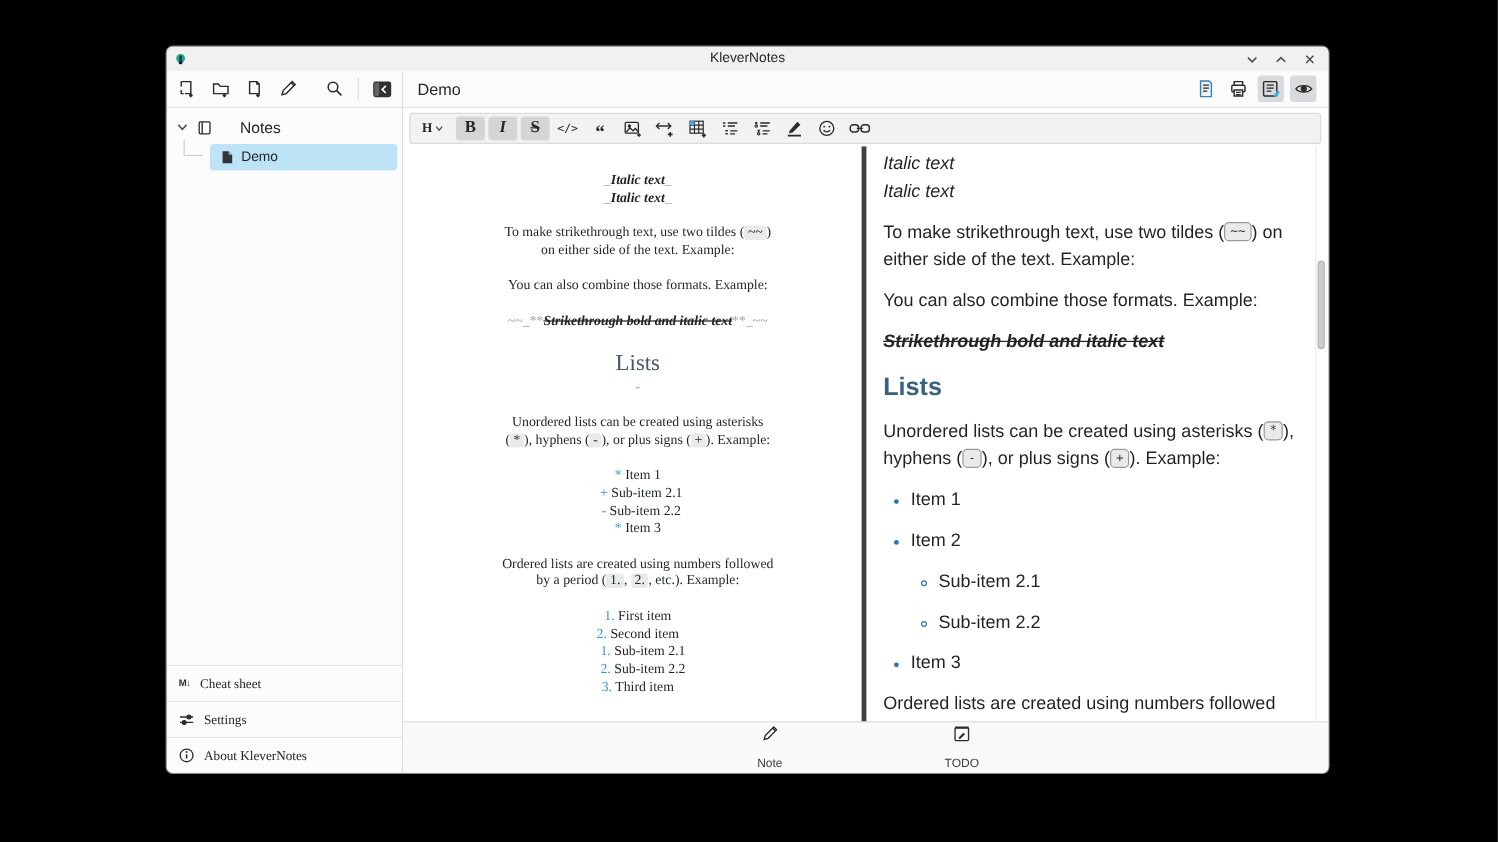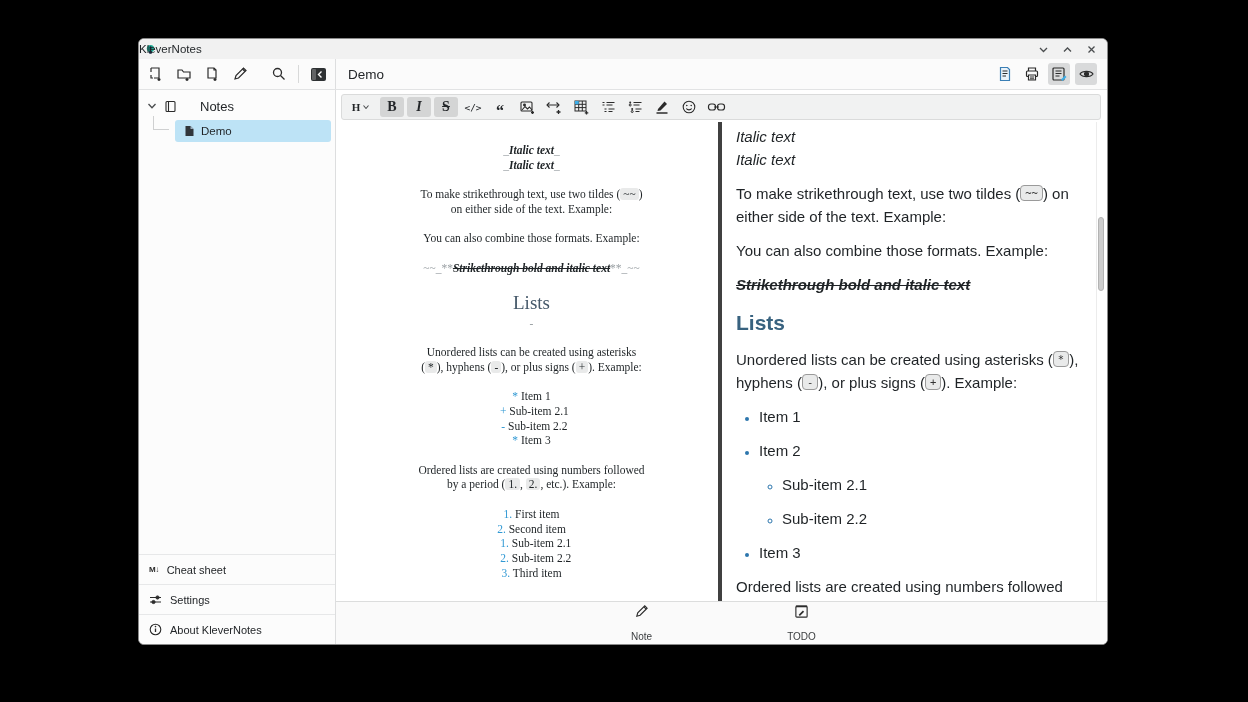--- a/index.html
+++ b/index.html
@@ -3,21 +3,21 @@
 <meta charset="utf-8">
 <style>
   html,body{margin:0;padding:0;width:1248px;height:702px;background:#000;overflow:hidden;
     font-family:"Liberation Sans",sans-serif;-webkit-font-smoothing:antialiased;}
   .window{position:absolute;left:138px;top:38px;width:970px;height:607px;background:#fcfcfc;
     border:1px solid #8a8a8a;border-radius:6px;overflow:hidden;box-sizing:border-box;
     box-shadow:0 8px 30px rgba(0,0,0,.6);display:flex;flex-direction:column;}
   
   .titlebar{height:20px;background:#f1f1f1;display:flex;align-items:center;position:relative;flex:0 0 auto;}
   .titlebar .appicon{margin-left:6px;width:11px;height:11px;}
-  .titlebar .title{position:absolute;left:0;right:0;text-align:left;font-size:11.5px;color:#1f2326;}
+  .titlebar .title{position:absolute;left:0;right:0;text-align:center;font-size:11.5px;color:#1f2326;}
   .win-controls{margin-left:auto;display:flex;gap:13px;padding-right:10px;z-index:2;}
   .win-controls .wc{width:11px;height:11px;display:flex;align-items:center;justify-content:center;cursor:default;}
   
   .toolbar{height:30px;background:#fbfbfb;border-bottom:1px solid #e2e3e4;display:flex;flex:0 0 auto;}
   .tb-left{width:197px;border-right:1px solid #dddedf;display:flex;align-items:center;padding:0 6px;box-sizing:border-box;gap:6px;}
   .tb-btn{width:22px;height:22px;display:flex;align-items:center;justify-content:center;border-radius:3px;}
   .tb-sep{width:1px;height:18px;background:#d8d9d9;margin:0 2px;}
   .tb-main{flex:1;display:flex;align-items:center;padding:0 10px 0 12px;}
   .note-title{font-size:13.5px;color:#232629;}
   .tb-right{margin-left:auto;display:flex;align-items:center;gap:5px;}
@@ -28,21 +28,21 @@
   .tree{flex:1;padding-top:5px;position:relative;}
   .tree-row{display:flex;align-items:center;height:22px;padding-left:8px;gap:7px;}
   .tree-row .lbl{font-size:13px;color:#232629;margin-left:16px;}
   .tree-connector{position:absolute;left:14px;top:26px;width:15px;height:13px;
     border-left:1px solid #cfd0d1;border-bottom:1px solid #cfd0d1;}
   .tree-child{margin:3px 4px 0 36px;height:22px;background:#bde3f6;border-radius:3px;
     display:flex;align-items:center;gap:6px;padding-left:9px;}
   .tree-child .lbl{font-size:11.5px;color:#1f2326;}
   .side-footer{flex:0 0 auto;}
   .side-footer .row{height:29px;border-top:1px solid #e7e8e9;display:flex;align-items:center;gap:8px;padding-left:10px;}
-  .side-footer .row .lbl{font-size:11px;color:#232629;}
+  .side-footer .row .lbl{font-size:11px;color:#232629;font-family:Liberation Serif, serif;}
   .md-icon{font-size:8px;font-weight:bold;color:#2b2b2b;letter-spacing:-.5px;}
   
   .main{flex:1;display:flex;flex-direction:column;min-width:0;background:#fff;}
   .fmtbar{margin:4px 6px 2px 5px;height:24px;background:#f1f2f2;border:1px solid #dadbdb;border-radius:3px;
     display:flex;align-items:center;gap:3px;padding:0 3px;flex:0 0 auto;}
   .fmt-btn{min-width:24px;height:20px;display:flex;align-items:center;justify-content:center;border-radius:3px;gap:2px;}
   .fmt-btn.pressed{background:#d4d5d5;}
   .fmt-lbl{font-family:"Liberation Serif",serif;font-weight:bold;font-size:13px;color:#232629;}
   .fmt-lbl.h{font-size:11px;}
   .fmt-lbl.i{font-style:italic;font-weight:bold;}

